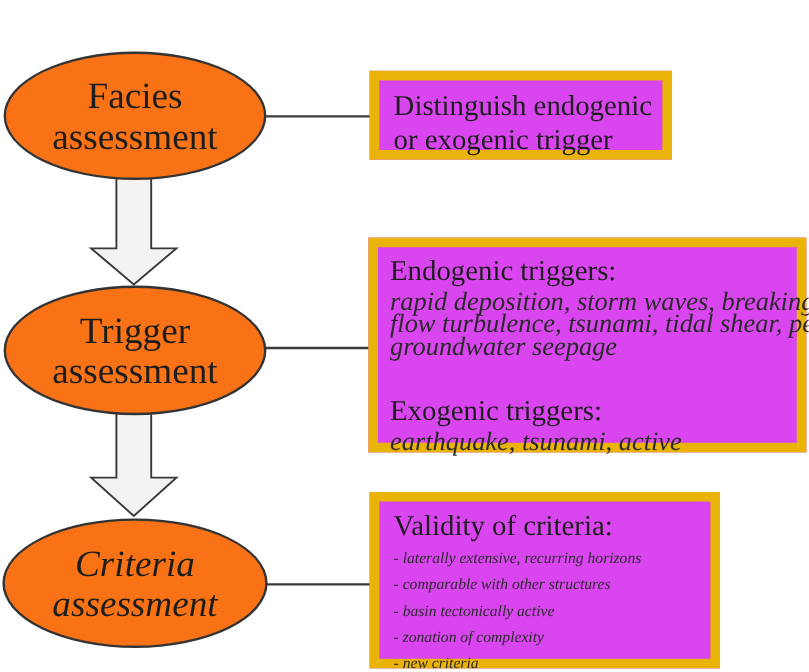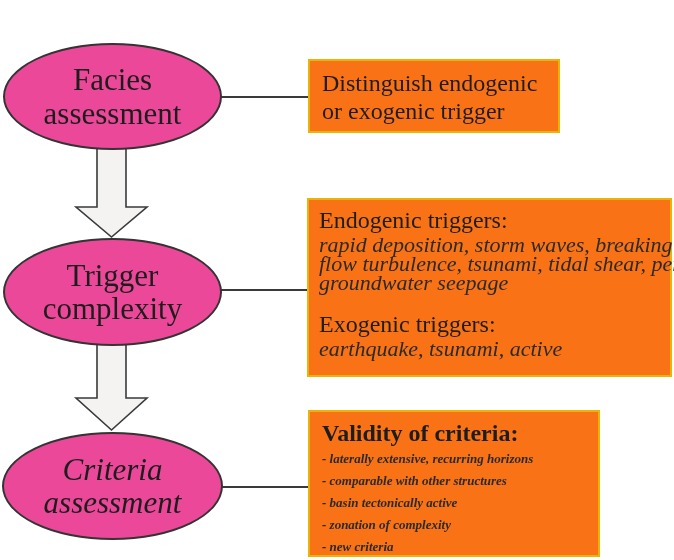--- a/index.html
+++ b/index.html
@@ -34,21 +34,21 @@
     left: 0; top: 0;
     width: 674px; height: 560px;
     z-index: 0;
   }
   .connector-line { stroke: #3a3a3a; stroke-width: 2; }
   .block-arrow { fill: #f4f3f1; stroke: #3a3a3a; stroke-width: 1.6; stroke-linejoin: miter; }
 
   .ellipse {
     position: absolute;
     z-index: 1;
-    background: #ec4899;
+    background: #f97316;
     border: 2px solid #343434;
     border-radius: 50%;
     display: flex;
     align-items: center;
     justify-content: center;
     box-sizing: border-box;
   }
   .ellipse-1 { left: 3px;  top: 43px;  width: 219px; height: 107px; }
   .ellipse-2 { left: 3px;  top: 238px; width: 219px; height: 108px; }
   .ellipse-3 { left: 2px;  top: 432px; width: 221px; height: 108px; font-style: italic; }
@@ -56,27 +56,27 @@
     font-size: 31px;
     line-height: 1.08;
     text-align: center;
     white-space: pre-line;
     color: #1d1d1d;
   }
 
   .box {
     position: absolute;
     z-index: 1;
-    background: #f97316;
-    border: 2px solid #eab308;
+    background: #d946ef;
+    border: 8px solid #eab308;
     box-sizing: border-box;
   }
   .box-1 { left: 308px; top: 59px;  width: 252px; height: 74px; }
   .box-2 { left: 307px; top: 198px; width: 365px; height: 179px; }
-  .box-3 { left: 308px; top: 410px; width: 292px; height: 147px; font-weight: bold; }
+  .box-3 { left: 308px; top: 410px; width: 292px; height: 147px; }
 
   .box1-text {
     padding: 8px 4px 0 12px;
     font-size: 24px;
     line-height: 28px;
     white-space: pre-line;
   }
   .box-2 .inner { padding: 5px 2px 0 10px; }
   .box-3 .inner { padding: 6px 2px 0 12px; }
   .sec-title {
@@ -84,21 +84,21 @@
     line-height: 30px;
     color: #1d1d1d;
   }
   .sec-items {
     font-size: 22px;
     font-style: italic;
     line-height: 19px;
     white-space: pre;
     color: #2a2a2a;
   }
-  .sec-gap { margin-top: 17px; }
+  .sec-gap { margin-top: 30px; }
   .box-3 .sec-items {
     font-size: 13px;
     line-height: 22px;
   }
 </style>
 </head>
 <body>
 
 <div class="canvas">
 
@@ -110,21 +110,21 @@
     <polygon class="block-arrow" points="97,145 97,207 76,207 111.5,237 147,207 126,207 126,145"></polygon>
     <polygon class="block-arrow" points="97,339 97,398 76,398 111.5,430 147,398 126,398 126,339"></polygon>
   </svg>
 
   <div class="ellipse ellipse-1">
     <span class="ell-label">Facies
 assessment</span>
   </div>
   <div class="ellipse ellipse-2">
     <span class="ell-label">Trigger
-complexity</span>
+assessment</span>
   </div>
   <div class="ellipse ellipse-3">
     <span class="ell-label">Criteria
 assessment</span>
   </div>
 
   <div class="box box-1">
     <div class="box1-text">Distinguish endogenic
 or exogenic trigger</div>
   </div>

